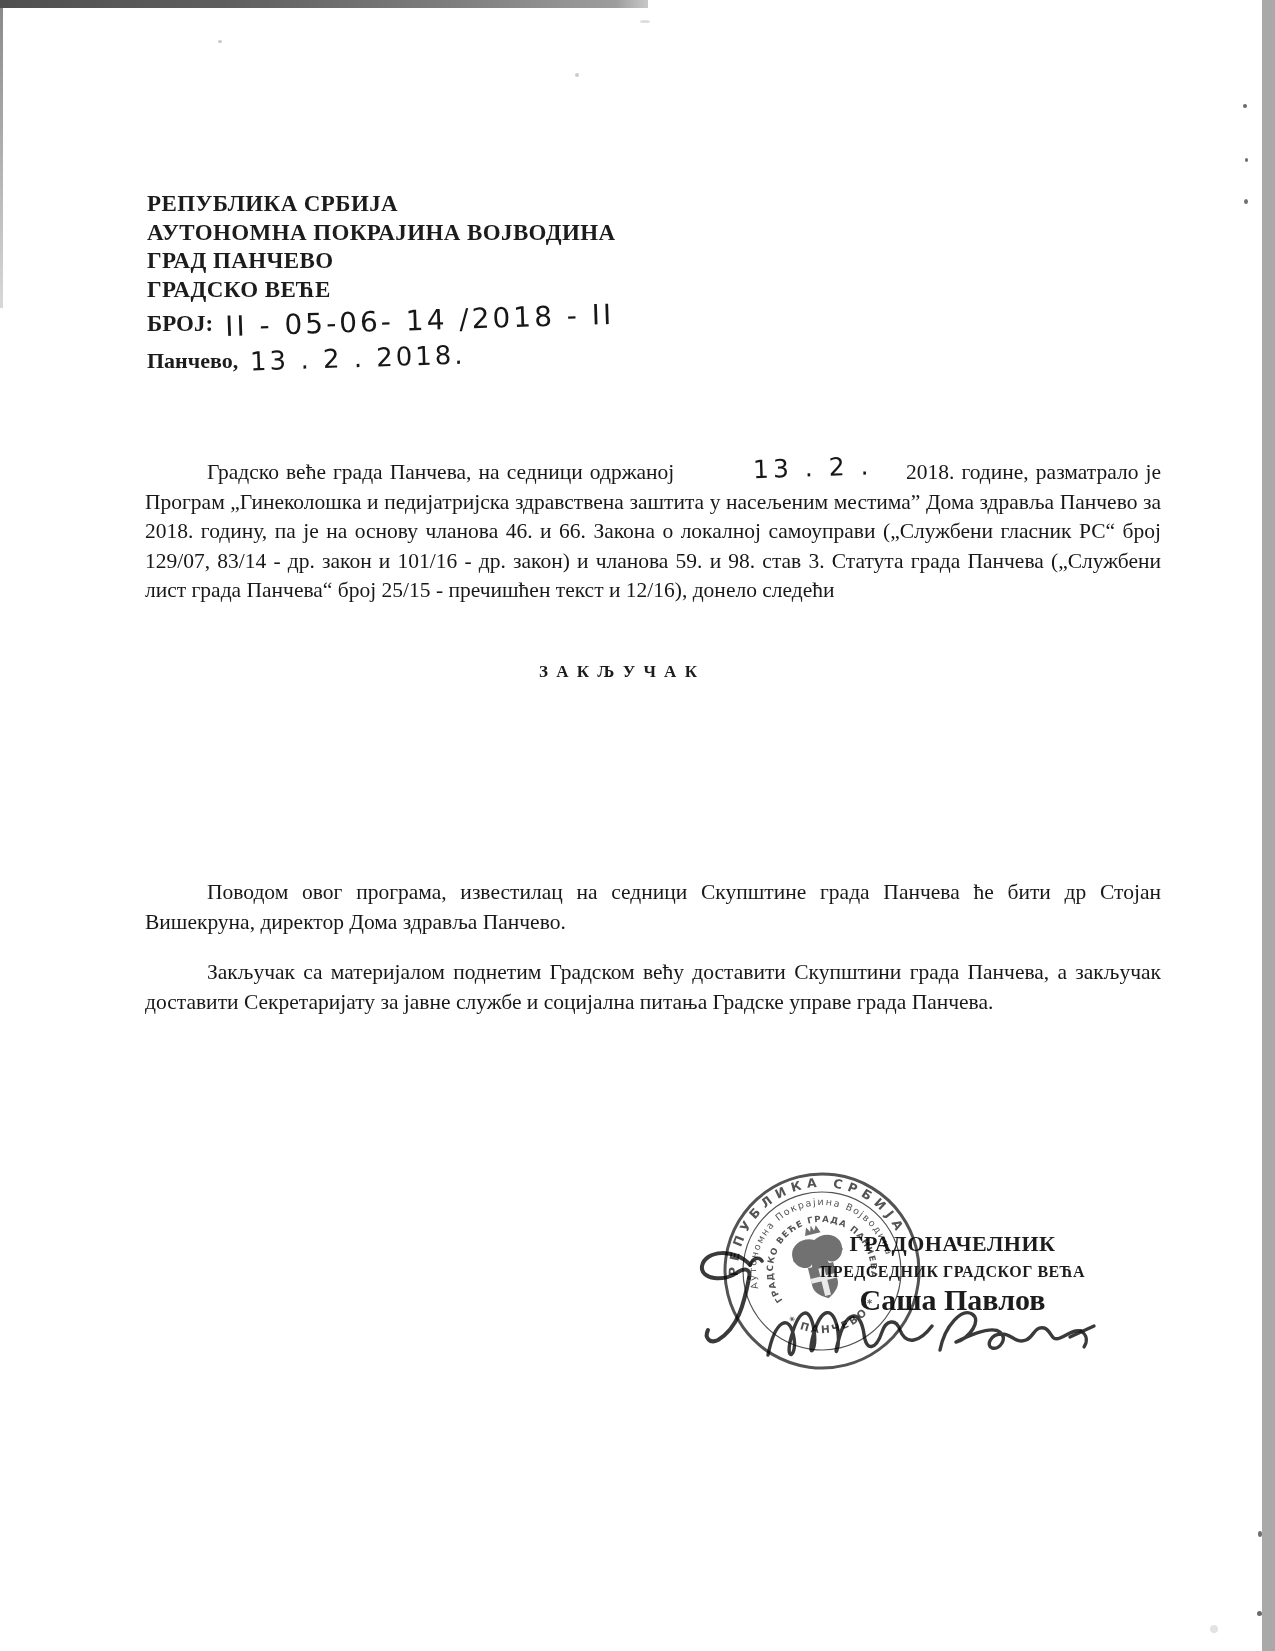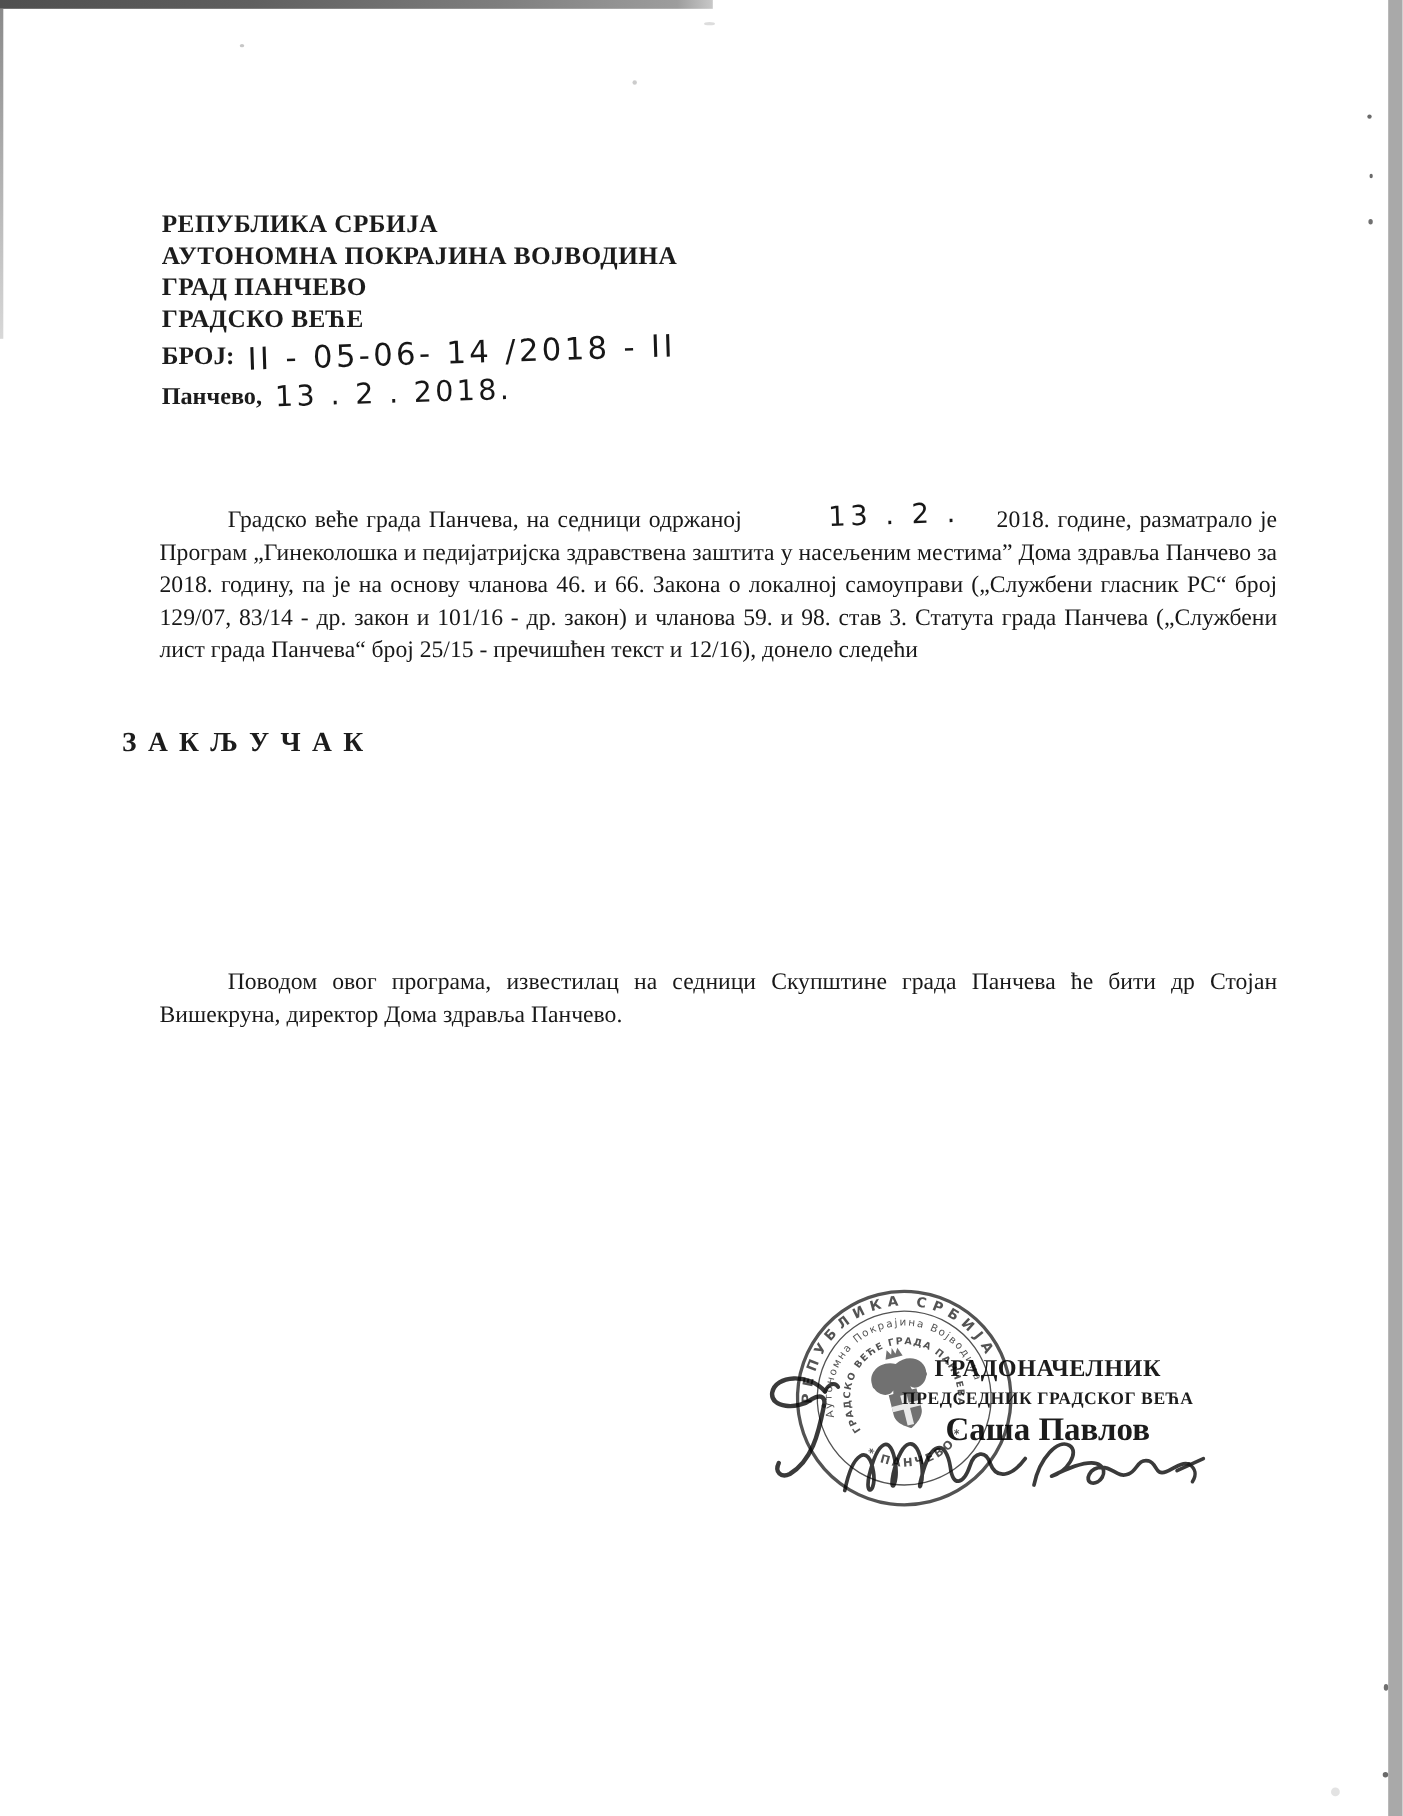--- a/index.html
+++ b/index.html
@@ -21,22 +21,22 @@
   .place-line{font-weight:bold; font-size:22px; line-height:34px; white-space:nowrap;}
   .hw{font-family:"DejaVu Sans", sans-serif; font-weight:500; display:inline-block;
       transform:rotate(-1.8deg); letter-spacing:3px; color:#171717;}
   .hw-number{font-size:28px; position:relative; top:-1px; margin-left:6px;}
   .hw-date{font-size:26px; position:relative; top:-1px; margin-left:6px;}
   .hw-inline{font-size:25px; letter-spacing:4px; padding:0 26px 0 10px; position:relative; top:-2px;}
   
   .para{position:absolute; left:145px; width:1016px; font-size:21.5px; line-height:29.6px;
         text-align:justify; color:#181818;}
   .indent{text-indent:62px;}
-  .doc-title{position:absolute; left:145px; width:1016px; font-weight:bold;
-        font-size:25px; letter-spacing:2px; transform:translateX(-34px);}
+  .doc-title{position:absolute; left:145px; width:1016px; text-align:center; font-weight:bold;
+        font-size:17px; letter-spacing:2px; transform:translateX(-34px);}
   
   .sig-block{position:absolute; left:700px; top:1230px; width:505px; text-align:center;}
   .sig-block .s1{font-weight:bold; font-size:22px; line-height:28px; letter-spacing:.5px;}
   .sig-block .s2{font-weight:bold; font-size:16px; line-height:28px; letter-spacing:.5px; white-space:nowrap;}
   .sig-block .s3{font-weight:bold; font-size:30px; line-height:27px;}
   
   .stamp{position:absolute; left:687px; top:1136px; width:270px; height:270px;
          transform:rotate(-14deg); opacity:.85; mix-blend-mode:multiply;}
   .stamp text{fill:#343434; font-family:"DejaVu Sans", sans-serif;}
   
@@ -79,20 +79,21 @@
 
   <div class="para indent" style="top:456px">
     <span>Градско веће града Панчева, на седници одржаној</span>
     <span class="hw hw-inline">13 . 2 .</span>
     <span>2018. године, разматрало је Програм „Гинеколошка и педијатријска здравствена заштита у насељеним местима” Дома здравља Панчево за 2018. годину, па је на основу чланова 46. и 66. Закона о локалној самоуправи („Службени гласник РС“ број 129/07, 83/14 - др. закон и 101/16 - др. закон) и чланова 59. и 98. став 3. Статута града Панчева („Службени лист града Панчева“ број 25/15 - пречишћен текст и 12/16), донело следећи</span>
   </div>
 
   <div class="doc-title" style="top:662px">З А К Љ У Ч А К</div>
 
   <div class="para indent" style="top:878px">Поводом овог програма, известилац на седници Скупштине града Панчева ће бити др Стојан Вишекруна, директор Дома здравља Панчево.</div>
+  <div class="para indent" style="top:958px">Закључак са материјалом поднетим Градском већу доставити Скупштини града Панчева, а закључак доставити Секретаријату за јавне службе и социјална питања Градске управе града Панчева.</div>
 
   <div class="sig-block">
     <div class="s1">ГРАДОНАЧЕЛНИК</div>
     <div class="s2">ПРЕДСЕДНИК ГРАДСКОГ ВЕЋА</div>
     <div class="s3">Саша Павлов</div>
   </div>
 
   <svg class="stamp" viewBox="0 0 270 270">
     <circle cx="135" cy="135" r="97" fill="none" stroke="#343434" stroke-width="3"></circle>
     <circle cx="135" cy="135" r="79" fill="none" stroke="#343434" stroke-width="1.2"></circle>

